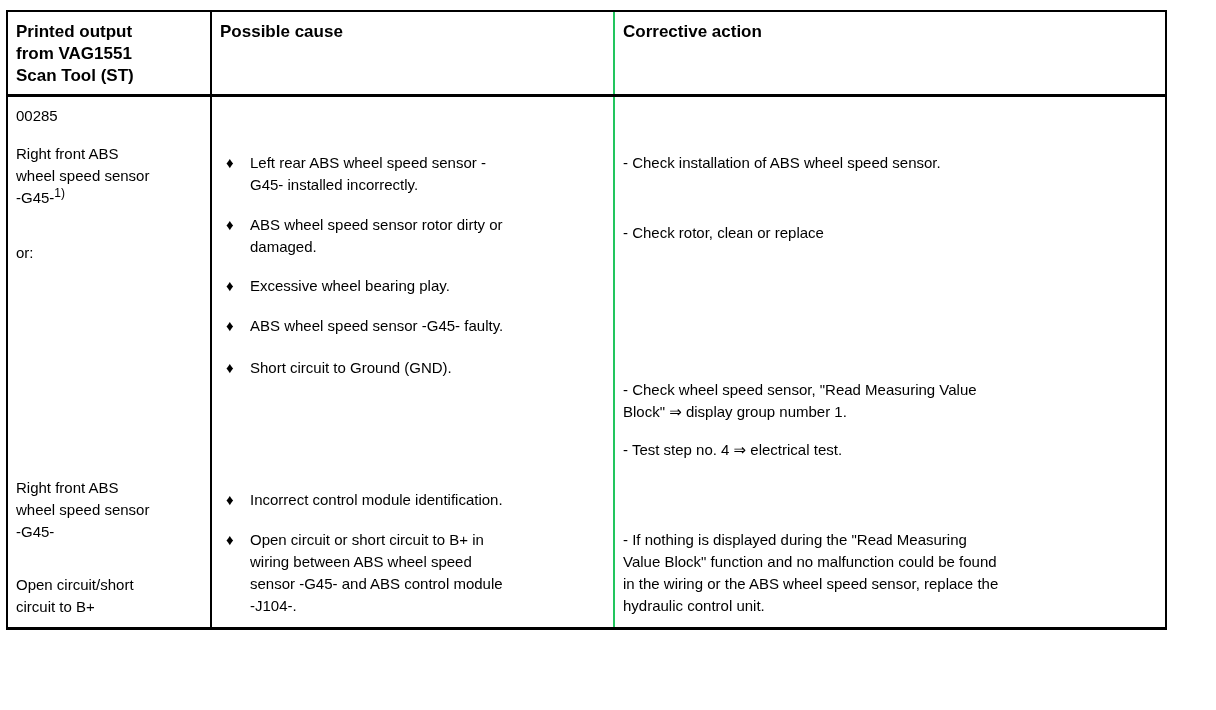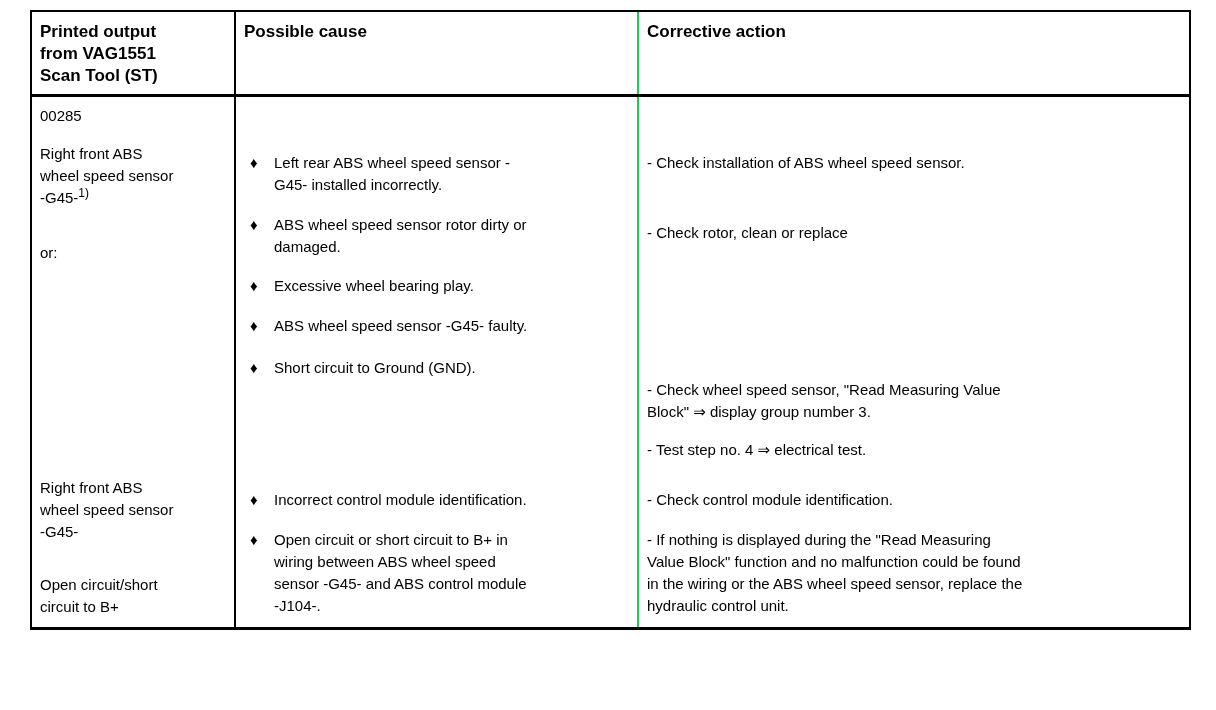--- a/index.html
+++ b/index.html
@@ -8,21 +8,21 @@
     background: #ffffff;
     color: #000000;
     font-family: "Liberation Sans", sans-serif;
     position: relative;
     overflow: hidden;
   }
   .page { position: absolute; inset: 0; }
 
   .fault-table {
     position: absolute;
-    left: 30px; top: 10px;
+    left: 6px; top: 10px;
     width: 1161px; height: 620px;
     border: 2px solid #000;
     border-bottom-width: 3px;
     display: flex;
     flex-direction: column;
     background: #fff;
   }
   .header-row {
     display: flex;
     height: 85px;
@@ -147,23 +147,22 @@
 wiring between ABS wheel speed
 sensor -G45- and ABS control module
 -J104-.</span>
           </div>
       </div>
 
       <div class="c3">
         <div class="action txt" style="top:125px">- Check rotor, clean or replace</div>
         <div class="action txt" style="top:55px">- Check installation of ABS wheel speed sensor.</div>
         <div class="action txt" style="top:282px">- Check wheel speed sensor, "Read Measuring Value
-Block" ⇒ display group number 3.</div>
+Block" ⇒ display group number 1.</div>
         <div class="action txt" style="top:342px">- Test step no. 4 ⇒ electrical test.</div>
-        <div class="action txt" style="top:392px">- Check control module identification.</div>
         <div class="action txt" style="top:432px">- If nothing is displayed during the "Read Measuring
 Value Block" function and no malfunction could be found
 in the wiring or the ABS wheel speed sensor, replace the
 hydraulic control unit.</div>
       </div>
 
     </div>
   </div>
 
 

